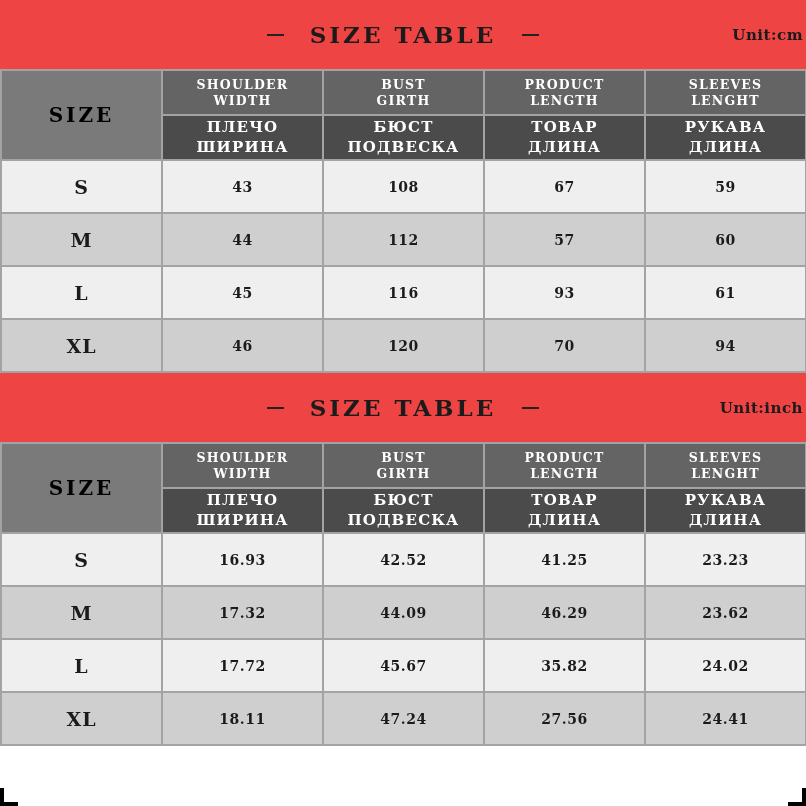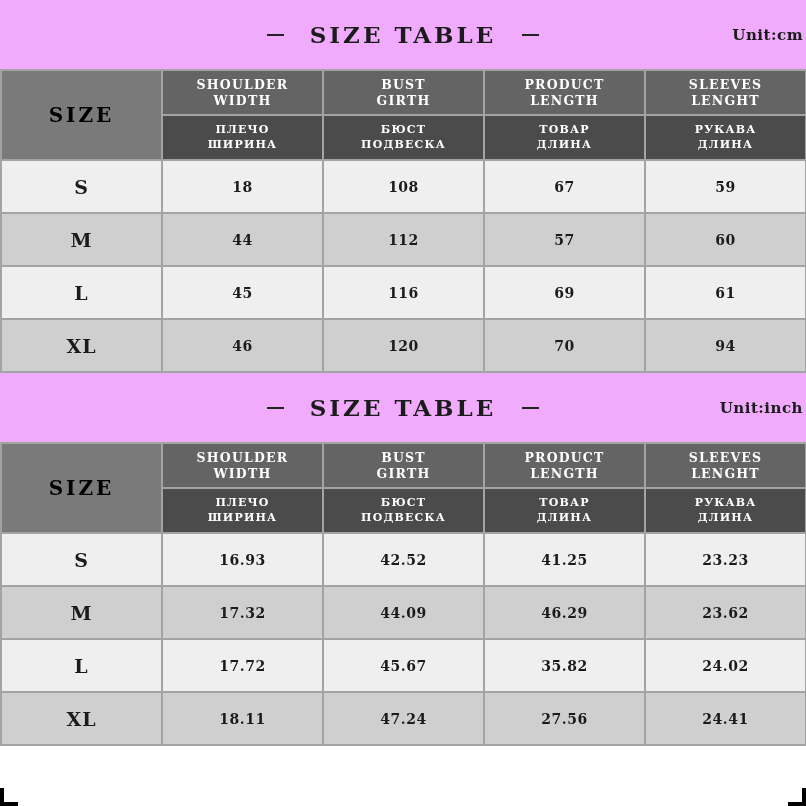--- a/index.html
+++ b/index.html
@@ -28,21 +28,21 @@
   .corner.tl { left: 0; top: 0; clip-path: polygon(0 0, 100% 0, 100% 4px, 4px 4px, 4px 100%, 0 100%); }
   .corner.tr { right: 0; top: 0; clip-path: polygon(0 0, 100% 0, 100% 100%, calc(100% - 4px) 100%, calc(100% - 4px) 4px, 0 4px); }
   .corner.bl { left: 0; bottom: 0; clip-path: polygon(0 0, 4px 0, 4px calc(100% - 4px), 100% calc(100% - 4px), 100% 100%, 0 100%); }
   .corner.br { right: 0; bottom: 0; clip-path: polygon(calc(100% - 4px) 0, 100% 0, 100% 100%, 0 100%, 0 calc(100% - 4px), calc(100% - 4px) calc(100% - 4px)); }
 
   .table-block { width: 806px; }
 
   .title-bar {
     position: relative;
     height: 69px;
-    background: #f0abfc;
+    background: #ef4444;
     display: flex;
     align-items: center;
     justify-content: center;
   }
   .title-inner {
     display: flex;
     align-items: center;
     gap: 26px;
   }
   .dash {
@@ -105,21 +105,21 @@
     height: 45px;
     font-family: "DejaVu Serif", serif;
     font-size: 12.5px;
     font-weight: 700;
     letter-spacing: 1.2px;
     line-height: 1.25;
   }
   .hdr-ru {
     height: 45px;
     font-family: "DejaVu Serif", serif;
-    font-size: 11px;
+    font-size: 15px;
     font-weight: 700;
     letter-spacing: 1.2px;
     line-height: 1.3;
   }
   .row-a td { background: #efefef; }
   .row-b td { background: #cfcfcf; }
   .row-a td.sizecol { background: #efefef; }
   .row-b td.sizecol { background: #cfcfcf; }
   td.sizecol {
     font-family: "DejaVu Serif", serif;
@@ -200,37 +200,37 @@
             <div>ДЛИНА</div>
           </td>
           <td class="hdr-darker hdr-ru">
             <div>РУКАВА</div>
             <div>ДЛИНА</div>
           </td>
         </tr>
 
         <tr class="datarow row-a">
           <td class="sizecol">S</td>
-          <td class="val">18</td>
+          <td class="val">43</td>
           <td class="val">108</td>
           <td class="val">67</td>
           <td class="val">59</td>
         </tr>
         <tr class="datarow row-b">
           <td class="sizecol">M</td>
           <td class="val">44</td>
           <td class="val">112</td>
           <td class="val">57</td>
           <td class="val">60</td>
         </tr>
         <tr class="datarow row-a">
           <td class="sizecol">L</td>
           <td class="val">45</td>
           <td class="val">116</td>
-          <td class="val">69</td>
+          <td class="val">93</td>
           <td class="val">61</td>
         </tr>
         <tr class="datarow row-b">
           <td class="sizecol">XL</td>
           <td class="val">46</td>
           <td class="val">120</td>
           <td class="val">70</td>
           <td class="val">94</td>
         </tr>
       </tbody>

